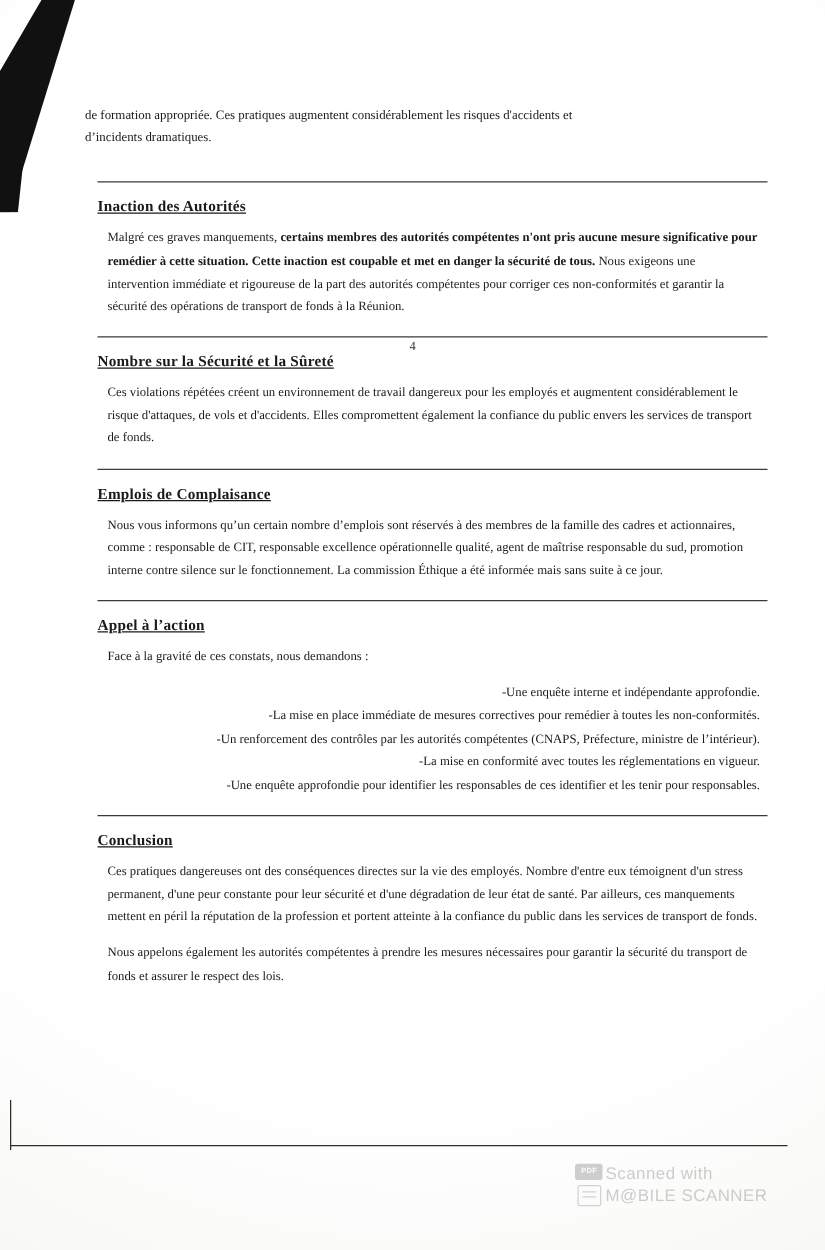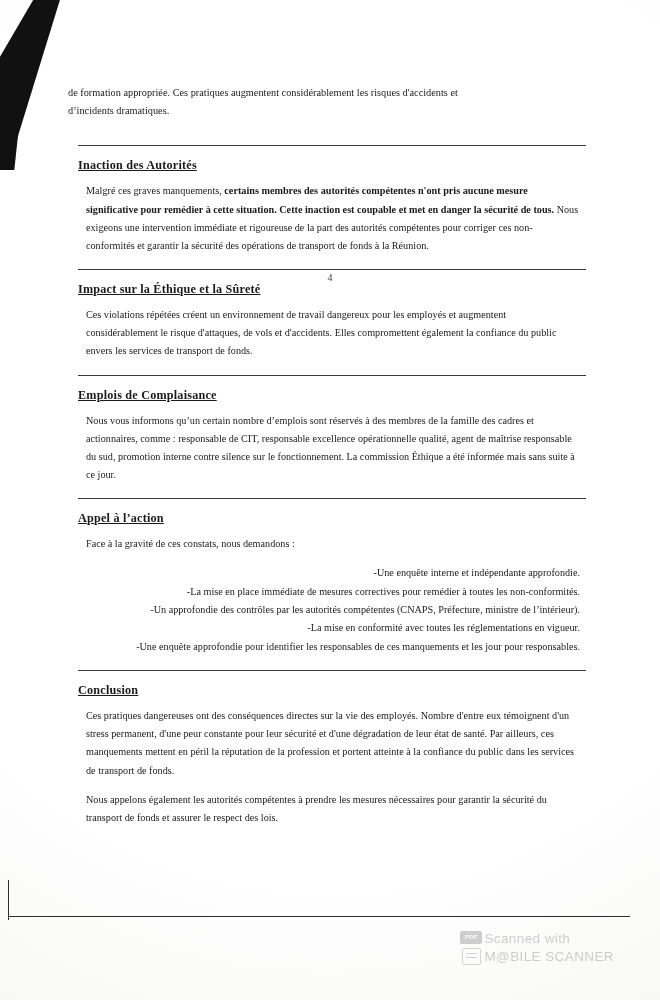--- a/index.html
+++ b/index.html
@@ -49,21 +49,21 @@
     top: 118px;
     width: 26px;
     height: 52px;
     background: #111;
     clip-path: polygon(0% 0%, 70% 30%, 55% 100%, 0% 100%);
   }
 
   .sheet {
     position: absolute;
     left: 0; top: 0; right: 0; bottom: 0;
-    padding: 84px 74px 40px 68px;
+    padding: 84px 46px 40px 68px;
     box-sizing: border-box;
   }
 
   p {
     margin: 0 0 0 0;
     font-size: 10.3px;
     line-height: 1.72;
     text-align: left;
   }
 
@@ -204,21 +204,21 @@
     <div class="section">
       <hr class="rule">
       <h2>Inaction des Autorités</h2>
       <div class="body-block">
         <p><span>Malgré ces graves manquements, </span><span class="bold-run">certains membres des autorités compétentes n'ont pris aucune mesure significative pour remédier à cette situation. Cette inaction est coupable et met en danger la sécurité de tous.</span><span> Nous exigeons une intervention immédiate et rigoureuse de la part des autorités compétentes pour corriger ces non-conformités et garantir la sécurité des opérations de transport de fonds à la Réunion.</span></p>
       </div>
     </div>
 
     <div class="section">
       <hr class="rule">
-      <h2>Impact sur la Éthique et la Sûreté</h2>
+      <h2>Nombre sur la Sécurité et la Sûreté</h2>
       <div class="body-block">
         <p><span>Ces violations répétées créent un environnement de travail dangereux pour les employés et augmentent considérablement le risque d'attaques, de vols et d'accidents. Elles compromettent également la confiance du public envers les services de transport de fonds.</span></p>
       </div>
     </div>
 
     <div class="section">
       <hr class="rule">
       <h2>Emplois de Complaisance</h2>
       <div class="body-block">
         <p><span>Nous vous informons qu’un certain nombre d’emplois sont réservés à des membres de la famille des cadres et actionnaires, comme : responsable de CIT, responsable excellence opérationnelle qualité, agent de maîtrise responsable du sud, promotion interne contre silence sur le fonctionnement. La commission Éthique a été informée mais sans suite à ce jour.</span></p>
@@ -227,23 +227,23 @@
 
     <div class="section">
       <hr class="rule">
       <h2>Appel à l’action</h2>
       <div class="body-block">
         <p><span>Face à la gravité de ces constats, nous demandons :</span></p>
         <div class="para-gap"></div>
         <div class="list">
           <p>-Une enquête interne et indépendante approfondie.</p>
           <p>-La mise en place immédiate de mesures correctives pour remédier à toutes les non-conformités.</p>
-          <p>-Un approfondie des contrôles par les autorités compétentes (CNAPS, Préfecture, ministre de l’intérieur).</p>
+          <p>-Un renforcement des contrôles par les autorités compétentes (CNAPS, Préfecture, ministre de l’intérieur).</p>
           <p>-La mise en conformité avec toutes les réglementations en vigueur.</p>
-          <p>-Une enquête approfondie pour identifier les responsables de ces manquements et les jour pour responsables.</p>
+          <p>-Une enquête approfondie pour identifier les responsables de ces identifier et les tenir pour responsables.</p>
         </div>
       </div>
     </div>
 
     <div class="section">
       <hr class="rule">
       <h2>Conclusion</h2>
       <div class="body-block">
         <p><span>Ces pratiques dangereuses ont des conséquences directes sur la vie des employés. Nombre d'entre eux témoignent d'un stress permanent, d'une peur constante pour leur sécurité et d'une dégradation de leur état de santé. Par ailleurs, ces manquements mettent en péril la réputation de la profession et portent atteinte à la confiance du public dans les services de transport de fonds.</span></p>
         <div class="para-gap"></div>

